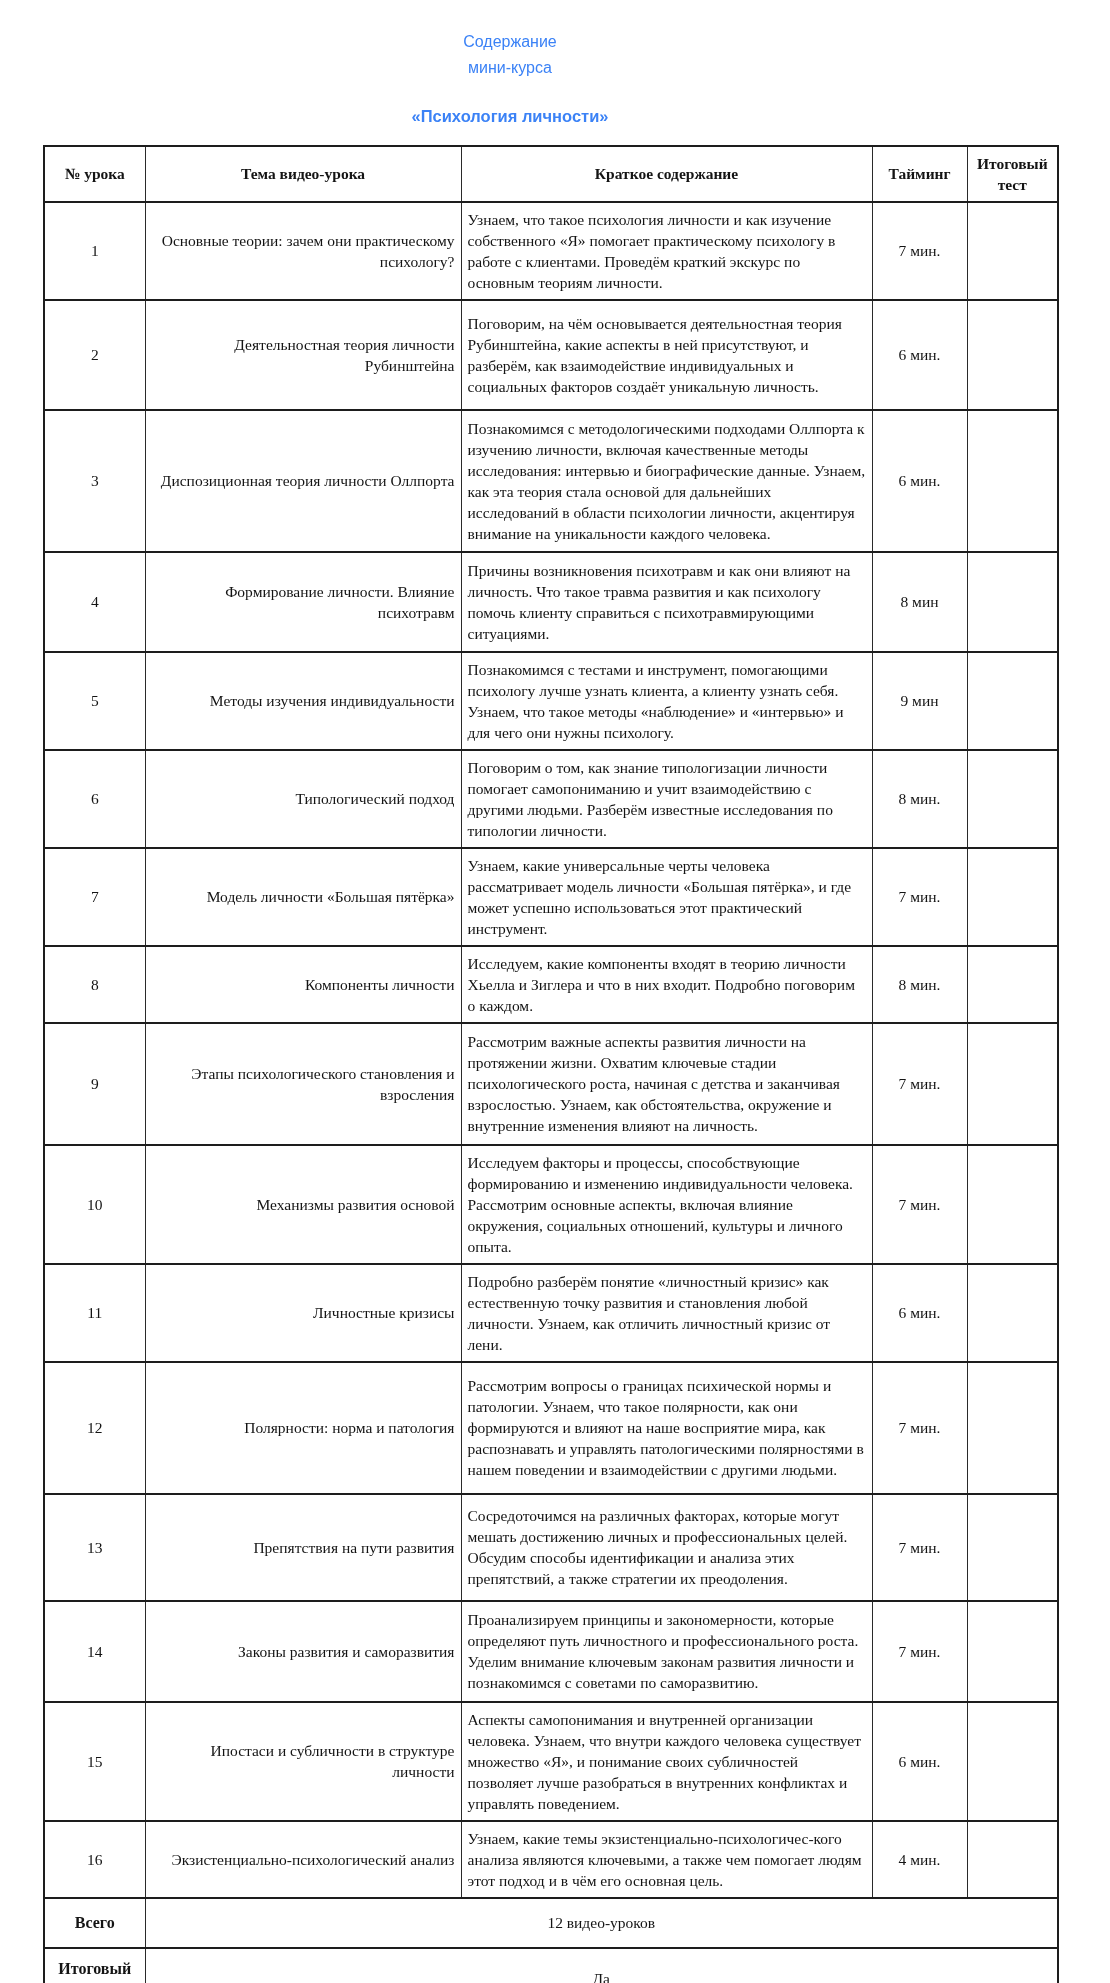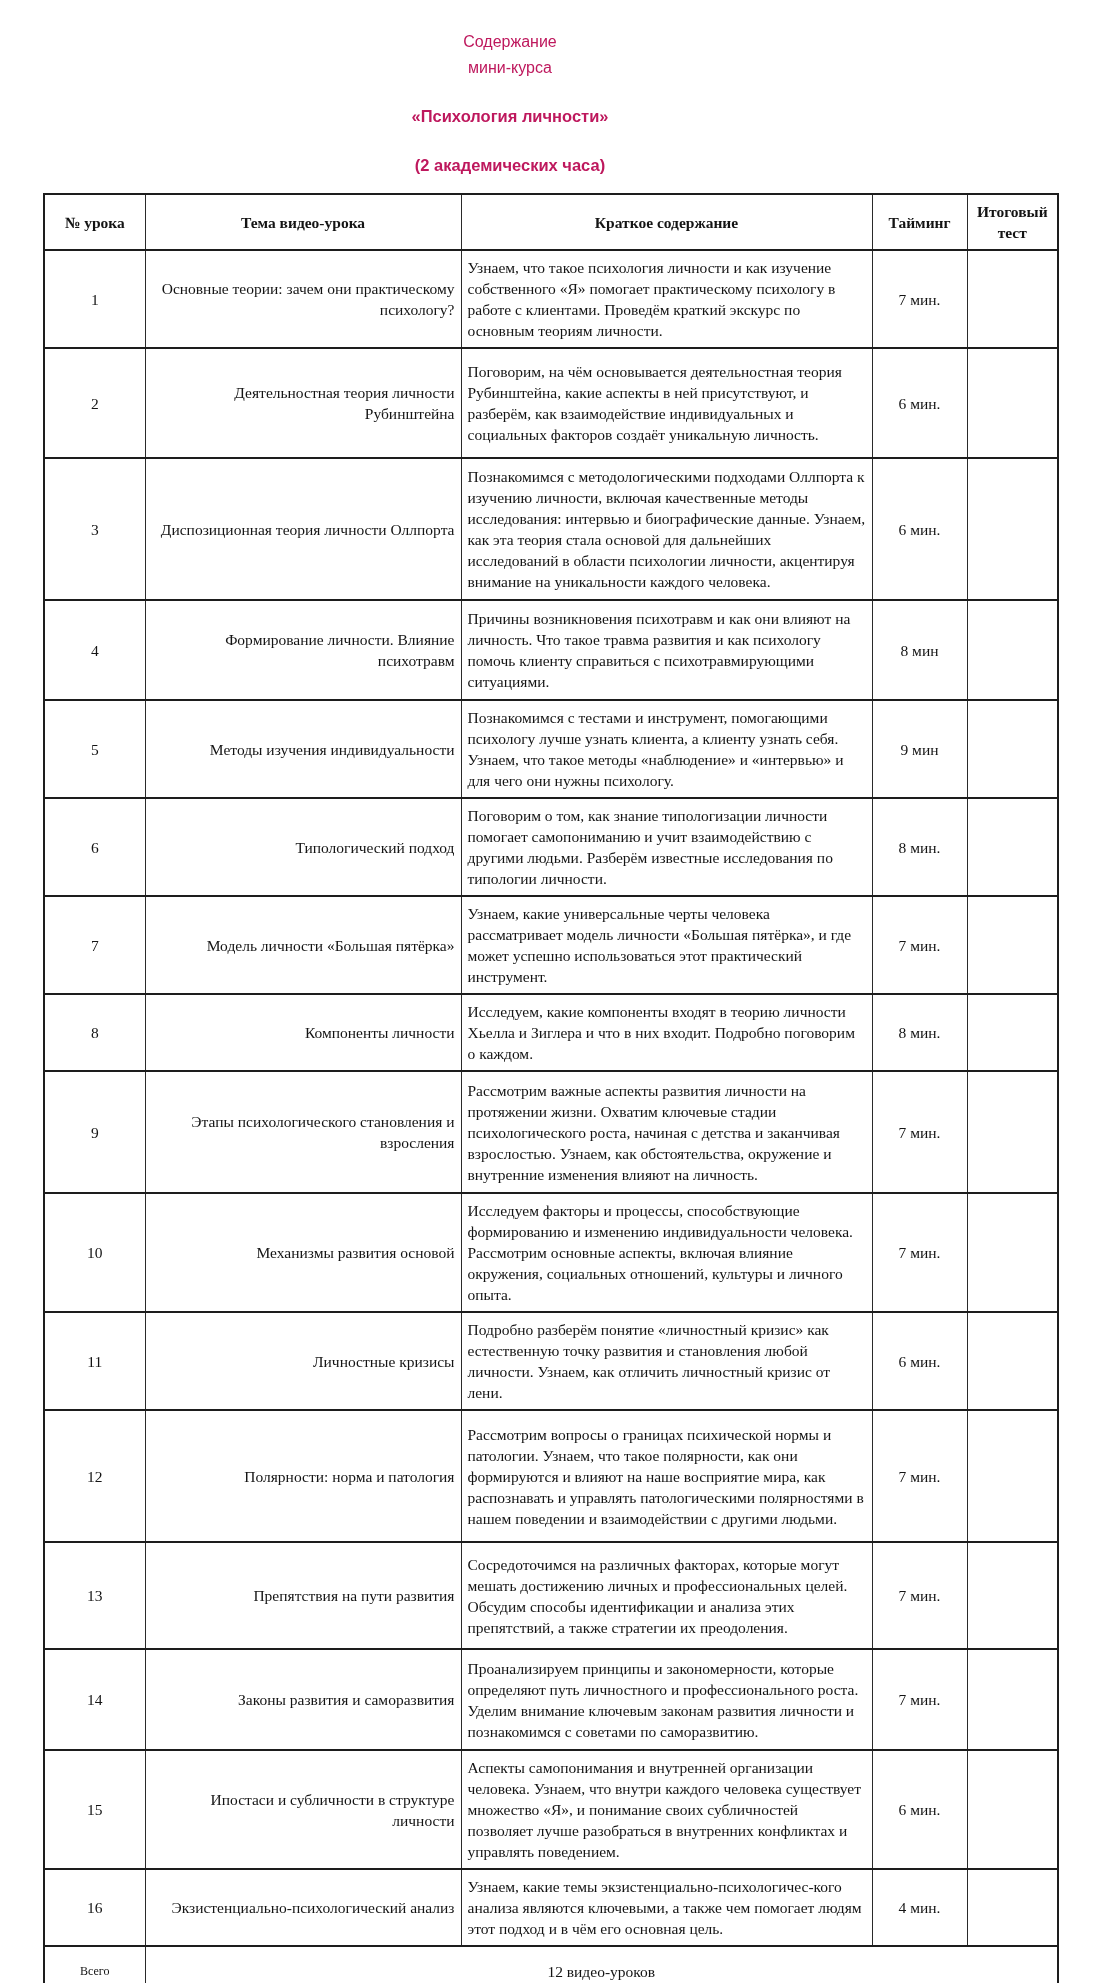--- a/index.html
+++ b/index.html
@@ -1,45 +1,44 @@
 <!DOCTYPE html>
 <html lang="ru"><head>
 <meta charset="utf-8">
 <style>
   html,body{margin:0;padding:0;background:#ffffff;color:#111;}
   body{width:1110px;font-family:"Liberation Serif",serif;}
   .doc-heading{width:1020px;margin:34px 0 0 0;text-align:center;
-    font-family:"Liberation Sans",sans-serif;color:#be185d;}
+    font-family:"Liberation Sans",sans-serif;color:#3b82f6;}
   .doc-heading p{margin:0 0 10px 0;font-size:16px;line-height:1.0;}
   .doc-heading p.bold{font-weight:bold;font-size:16.5px;margin-top:32px;}
   table.course{border-collapse:collapse;margin:20px 0 0 43px;width:1014px;
     table-layout:fixed;}
   table.course td,table.course th{
     border-left:1px solid #2a2a2a;border-right:1px solid #2a2a2a;
     border-top:2px solid #1d1d1d;border-bottom:2px solid #1d1d1d;
     vertical-align:middle;padding:6px 6px;color:#141414;
     font-size:15.5px;line-height:21px;overflow:hidden;}
   table.course{border:2px solid #1d1d1d;}
   th{font-weight:bold;text-align:center;font-size:16px;line-height:22px;padding:4px 2px;}
   td.c-num{text-align:center;}
   td.c-topic{text-align:right;font-size:15px;padding-left:7px;padding-right:4px;}
   td.c-summary{text-align:left;padding-left:9px;padding-right:8px;margin-left:32px;}
   td.c-timing{text-align:center;}
   td.c-test{text-align:center;}
-  tr.footer-row td.f-label{font-weight:normal;text-align:center;font-size:12px;margin-top:24px;}
+  tr.footer-row td.f-label{font-weight:bold;text-align:center;font-size:16px;margin-top:24px;}
   tr.footer-row td.f-value{text-align:center;}
 </style>
 </head>
 <body>
 
 <div class="doc-heading">
   <p>Содержание</p>
   <p>мини-курса</p>
   <p class="bold">«Психология личности»</p>
-  <p class="bold">(2 академических  часа)</p>
 </div>
 
 <table class="course">
   <colgroup>
     <col style="width:101px">
       <col style="width:316px">
       <col style="width:411px">
     <col style="width:95px">
       <col style="width:91px">
   </colgroup>

